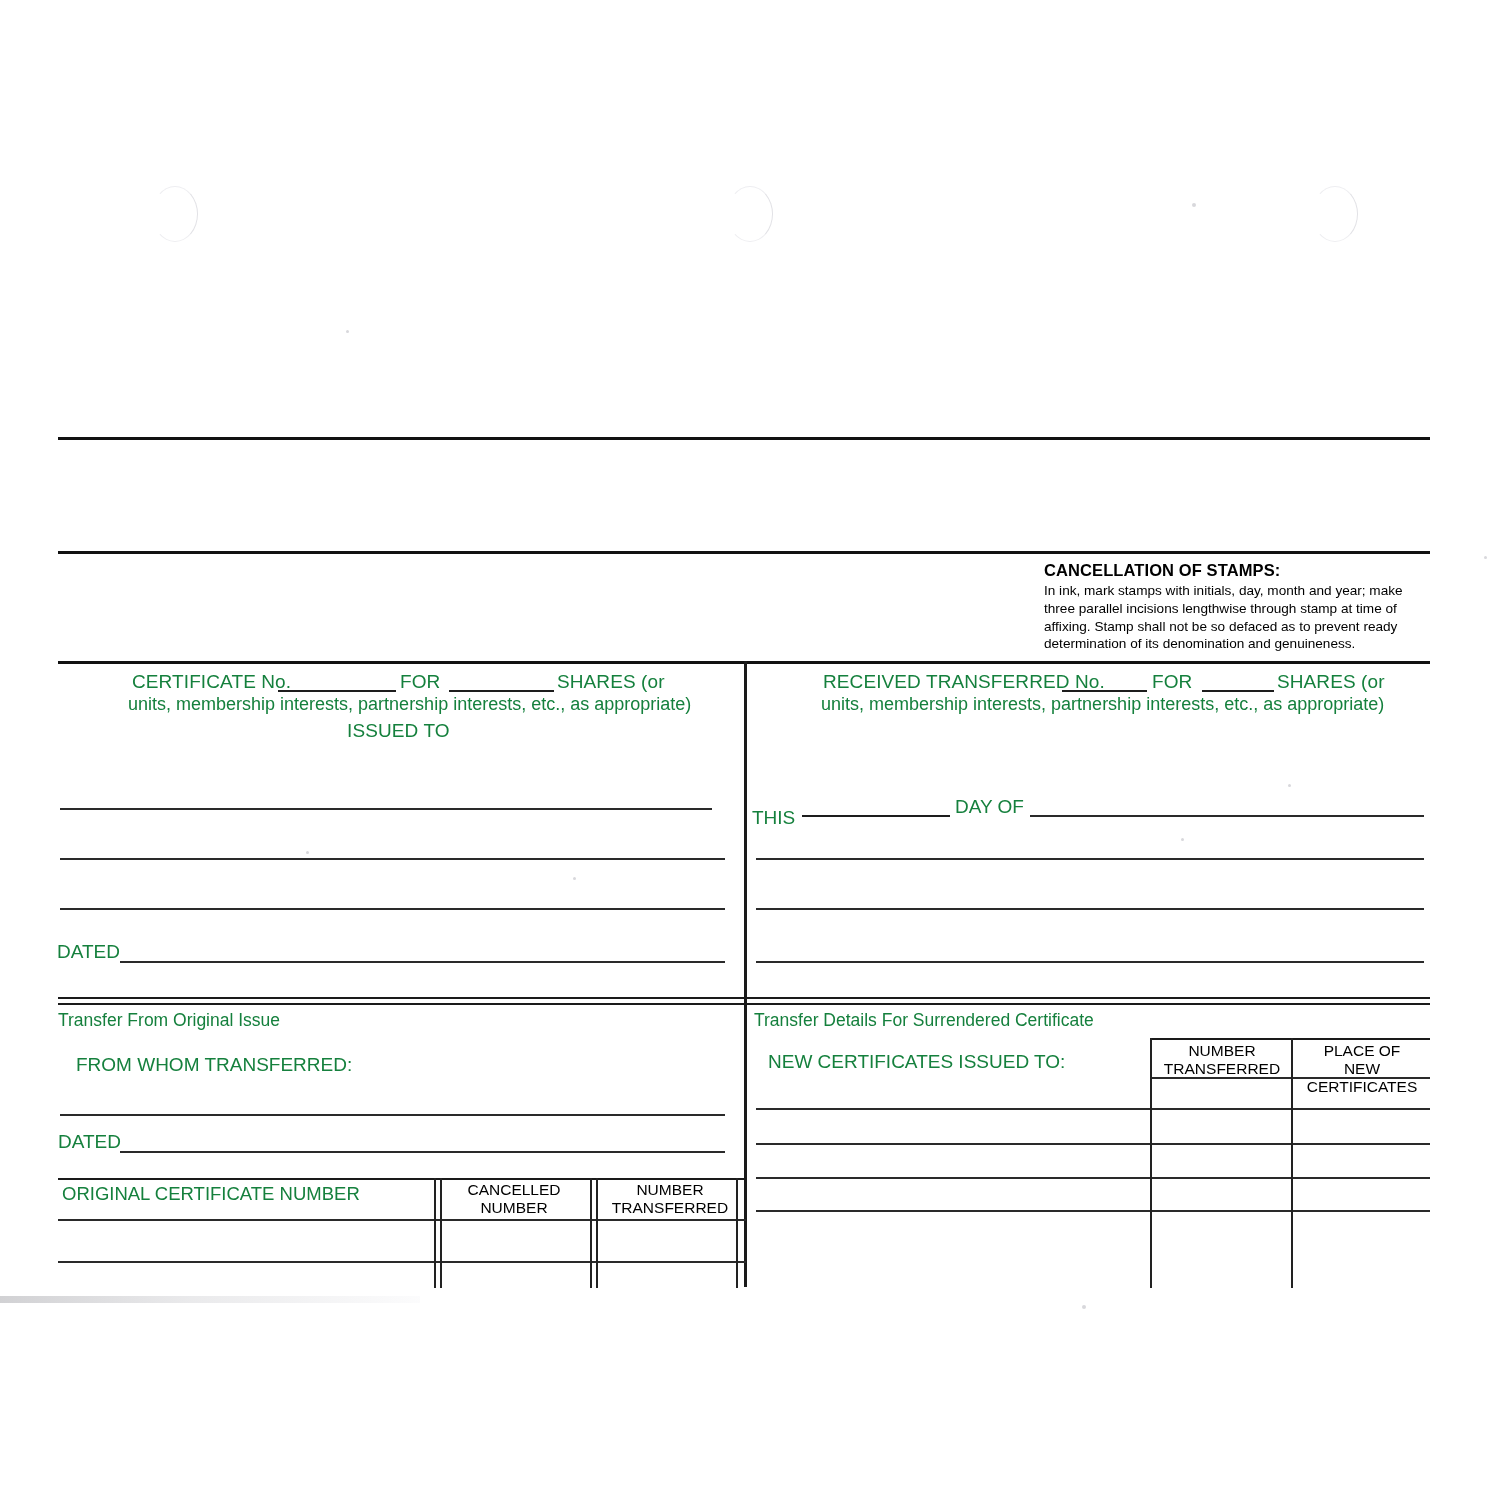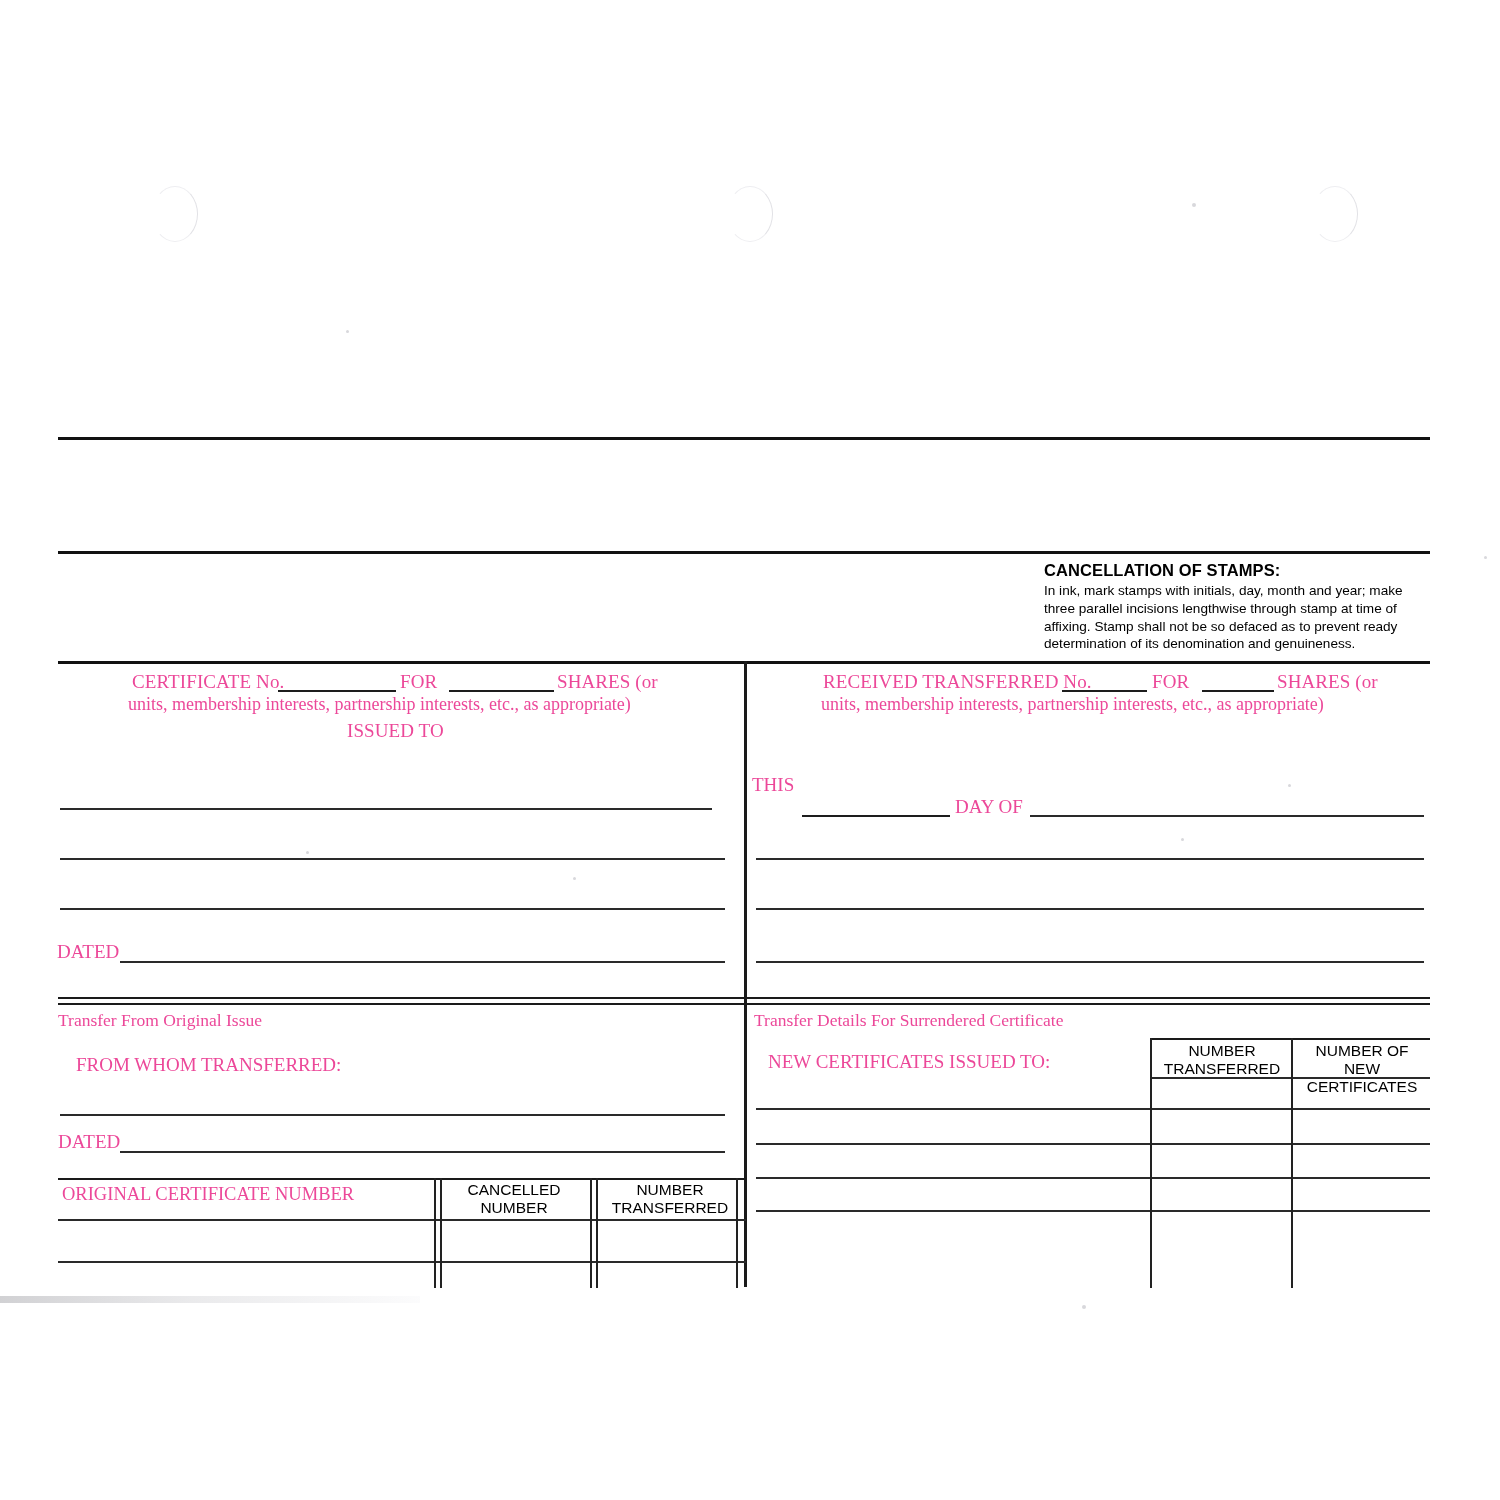--- a/index.html
+++ b/index.html
@@ -31,22 +31,22 @@
     position: absolute;
     background: #1a1a1a;
     width: 2px;
   }
   .vline.thin { width: 1.5px; background: #222; }
 
   .txt {
     position: absolute;
     white-space: nowrap;
     line-height: 1.22;
-    color: #ec4899;
-    font-family: Liberation Serif, serif;
+    color: #15803d;
+    font-family: Liberation Sans, sans-serif;
   }
 
   
   .punch {
     position: absolute;
     border: 1.5px solid #e2e2e6;
     border-radius: 50%;
     background: transparent;
     border-left-color: transparent;
     border-top-color: #eeeef1;
@@ -205,21 +205,21 @@
   <div class="vline thin" style="left:736px; top:1178px; height:110px;"></div>
 
   <div class="txt hdr-line" style="left:823px; top:670px;">RECEIVED TRANSFERRED No.</div>
   <div class="fill-rule" style="left:1062px; top:690px; width:85px;"></div>
   <div class="txt hdr-line" style="left:1152px; top:670px;">FOR</div>
   <div class="fill-rule" style="left:1202px; top:690px; width:72px;"></div>
   <div class="txt hdr-line" style="left:1277px; top:670px;">SHARES (or</div>
 
   <div class="txt sub-line" style="left:821px; top:694px;">units, membership interests, partnership interests, etc., as appropriate)</div>
 
-  <div class="txt label-md" style="left:752px; top:773px;">THIS</div>
+  <div class="txt label-md" style="left:752px; top:806px;">THIS</div>
   <div class="fill-rule" style="left:802px; top:815px; width:148px;"></div>
   <div class="txt label-md" style="left:955px; top:795px;">DAY OF</div>
   <div class="hline thin" style="left:1030px; top:815px; width:394px;"></div>
 
   <div class="hline thin" style="left:756px; top:858px; width:668px;"></div>
   <div class="hline thin" style="left:756px; top:908px; width:668px;"></div>
   <div class="hline thin" style="left:756px; top:961px; width:668px;"></div>
 
   <div class="hline" style="left:746px; top:997px; width:684px; height:2px;"></div>
   <div class="hline" style="left:746px; top:1003px; width:684px; height:2px;"></div>
@@ -229,21 +229,21 @@
   <div class="txt label-md" style="left:768px; top:1050px;">NEW CERTIFICATES ISSUED TO:</div>
 
   <div class="hline" style="left:1150px; top:1038px; width:280px;"></div>
 
   <div class="cell-hdr" style="left:1152px; top:1042px; width:140px;">
     <span>NUMBER</span><br>
     <span>TRANSFERRED</span>
   </div>
 
   <div class="cell-hdr" style="left:1292px; top:1042px; width:140px;">
-    <span>NUMBER OF</span><br>
+    <span>PLACE OF</span><br>
     <span>NEW CERTIFICATES</span>
   </div>
 
   <div class="hline thin" style="left:1150px; top:1077px; width:280px;"></div>
 
   <div class="hline thin" style="left:756px; top:1108px; width:674px;"></div>
   <div class="hline thin" style="left:756px; top:1143px; width:674px;"></div>
   <div class="hline thin" style="left:756px; top:1177px; width:674px;"></div>
   <div class="hline thin" style="left:756px; top:1210px; width:674px;"></div>
 

